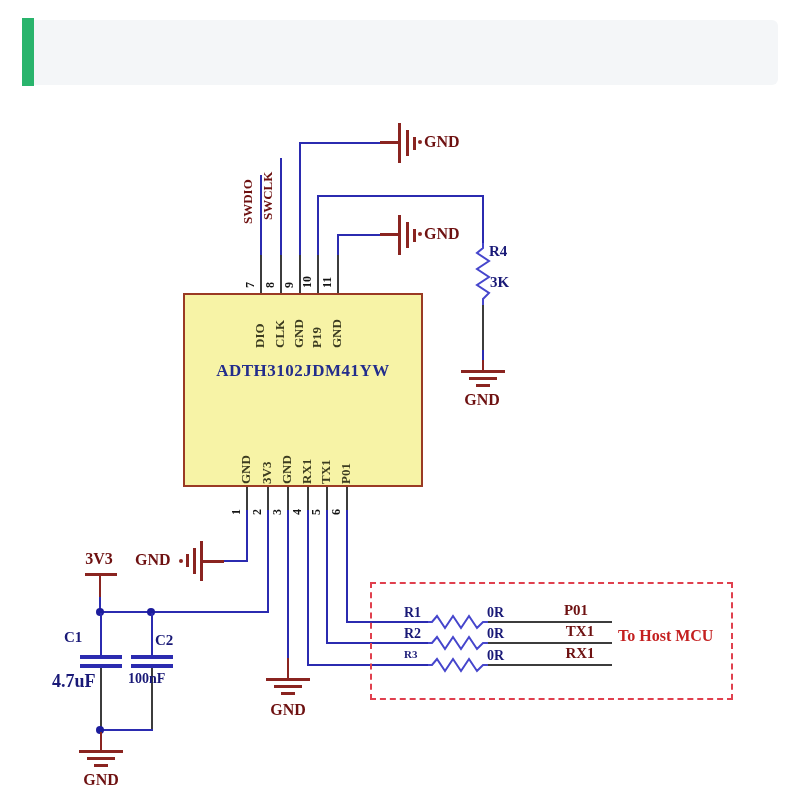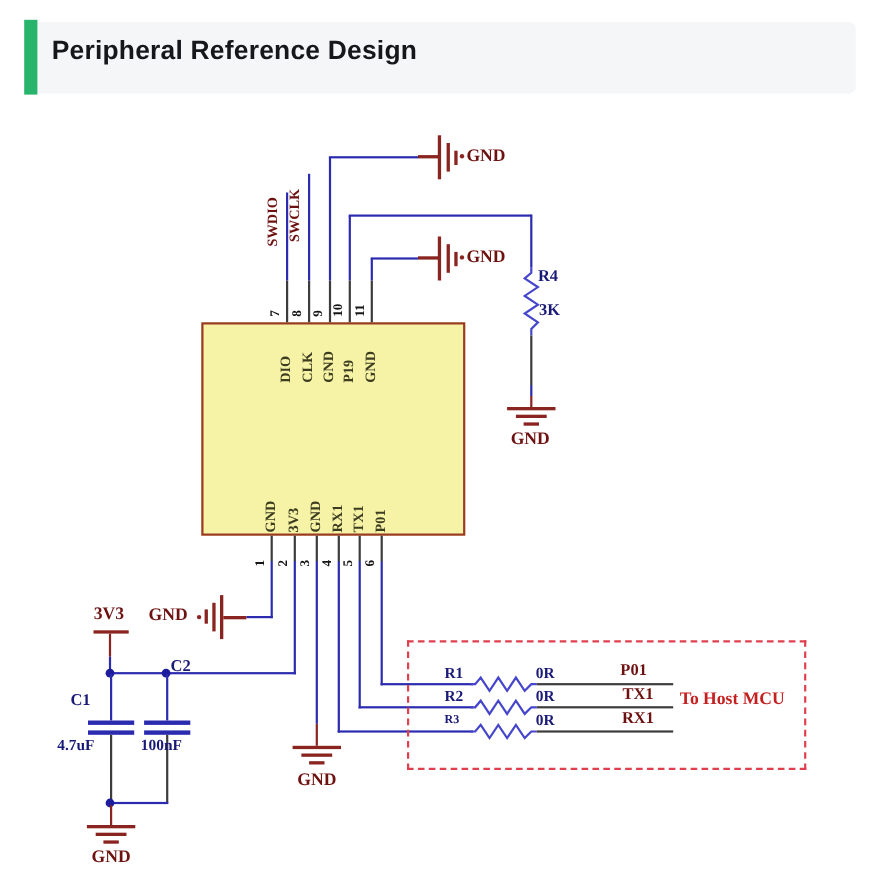--- a/index.html
+++ b/index.html
@@ -34,23 +34,23 @@
               border:2px dashed #e0404e;box-sizing:border-box;}
   svg{position:absolute;overflow:visible;}
 </style>
 </head>
 <body>
 
 <div id="page">
 
   <div class="hdr-band"></div>
   <div class="hdr-bar"></div>
-  <div class="hdr-title">Peripheral Reference Design</div>
 
   <div class="ic-body"></div>
+  <div class="ic-part">ADTH3102JDM41YW</div>
 
   <div class="lbl vtext icpin" style="left:252px;top:296px;height:52px;">DIO</div>
   <div class="lbl vtext icpin" style="left:272px;top:296px;height:52px;">CLK</div>
   <div class="lbl vtext icpin" style="left:291px;top:296px;height:52px;">GND</div>
   <div class="lbl vtext icpin" style="left:309px;top:296px;height:52px;">P19</div>
   <div class="lbl vtext icpin" style="left:329px;top:296px;height:52px;">GND</div>
 
   <div class="lbl vtext icpin" style="left:238px;top:432px;height:52px;">GND</div>
   <div class="lbl vtext icpin" style="left:259px;top:432px;height:52px;">3V3</div>
   <div class="lbl vtext icpin" style="left:279px;top:432px;height:52px;">GND</div>
@@ -141,28 +141,28 @@
   <div class="wire" style="left:267px;top:510px;width:2px;height:103px;"></div>
   <div class="wire" style="left:100px;top:611px;width:169px;height:2px;"></div>
   <div class="jdot" style="left:96px;top:608px;"></div>
   <div class="jdot" style="left:147px;top:608px;"></div>
 
   <div class="wire" style="left:100px;top:613px;width:2px;height:42px;"></div>
   <div class="wire" style="left:80px;top:655px;width:42px;height:4px;"></div>
   <div class="wire" style="left:80px;top:664px;width:42px;height:4px;"></div>
   <div class="wire gray" style="left:100px;top:668px;width:2px;height:62px;"></div>
   <div class="lbl navy" style="left:64px;top:629px;font-size:15px;">C1</div>
-  <div class="lbl navy" style="left:52px;top:671px;width:56px;font-size:14px;">4.7uF</div>
+  <div class="lbl navy" style="left:52px;top:671px;width:56px;font-size:18px;">4.7uF</div>
 
   <div class="wire" style="left:151px;top:613px;width:2px;height:42px;"></div>
   <div class="wire" style="left:131px;top:655px;width:42px;height:4px;"></div>
   <div class="wire" style="left:131px;top:664px;width:42px;height:4px;"></div>
   <div class="wire gray" style="left:151px;top:668px;width:2px;height:62px;"></div>
   <div class="wire" style="left:101px;top:729px;width:52px;height:2px;"></div>
-  <div class="lbl navy" style="left:155px;top:598px;font-size:15px;text-align:center;">C2</div>
+  <div class="lbl navy" style="left:155px;top:632px;font-size:15px;text-align:center;">C2</div>
   <div class="lbl navy" style="left:128px;top:671px;width:56px;font-size:14px;">100nF</div>
 
   <div class="jdot" style="left:96px;top:726px;"></div>
   <div class="wire red" style="left:100px;top:732px;width:2px;height:18px;"></div>
   <div class="gbar" style="left:79px;top:750px;width:44px;height:3px;"></div>
   <div class="gbar" style="left:87px;top:757px;width:28px;height:3px;"></div>
   <div class="gbar" style="left:94px;top:764px;width:14px;height:3px;"></div>
   <div class="lbl maroon" style="left:77px;top:771px;width:48px;text-align:center;font-size:16px;">GND</div>
 
   <div class="wire" style="left:287px;top:510px;width:2px;height:148px;"></div>

